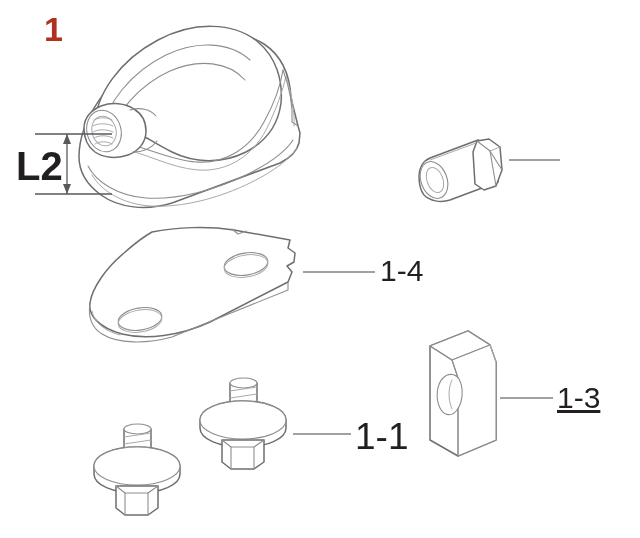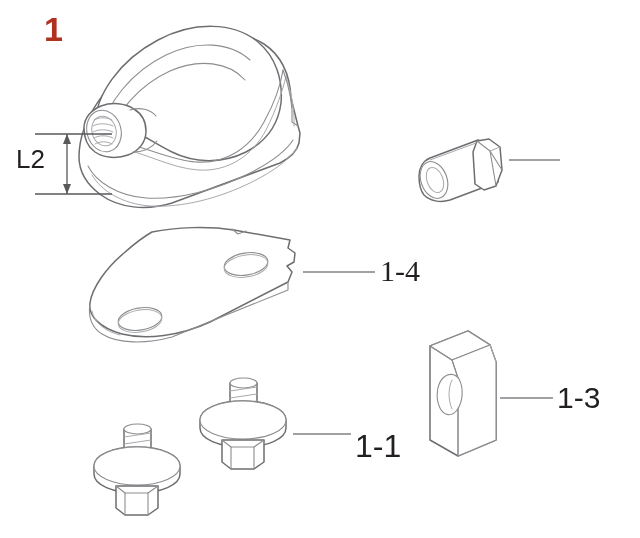--- a/index.html
+++ b/index.html
@@ -37,29 +37,29 @@
     left: 44px;
     top: 10px;
     font-size: 34px;
     font-weight: bold;
     color: #b0311f;
     letter-spacing: -1px;
   }
   #dim-label-l2 {
     left: 16px;
     top: 144px;
-    font-size: 26px;
-    font-weight: normal;
+    font-size: 40px;
+    font-weight: bold;
     color: #231f20;
     text-align: right;
   }
-  #callout-label-1-1 { left: 355px; top: 428px; font-size: 32px; }
+  #callout-label-1-1 { left: 355px; top: 416px; font-size: 37px; }
   #callout-label-1-2 { left: 564px; top: 142px; font-size: 30px; }
-  #callout-label-1-3 { left: 557px; top: 381px; font-size: 30px; }
-  #callout-label-1-4 { left: 380px; top: 254px; font-size: 30px; font-family: Liberation Serif, serif; }
+  #callout-label-1-3 { left: 557px; top: 381px; font-size: 30px; text-decoration: underline; }
+  #callout-label-1-4 { left: 380px; top: 254px; font-size: 30px; }
 </style>
 </head>
 <body>
 
 <div id="diagram-root">
 
   <svg id="diagram-svg" viewBox="0 0 640 538">
     <defs>
       <style>
         .ln { fill: none; stroke: #6d6e71; stroke-width: 1.5; stroke-linecap: round; stroke-linejoin: round; }

